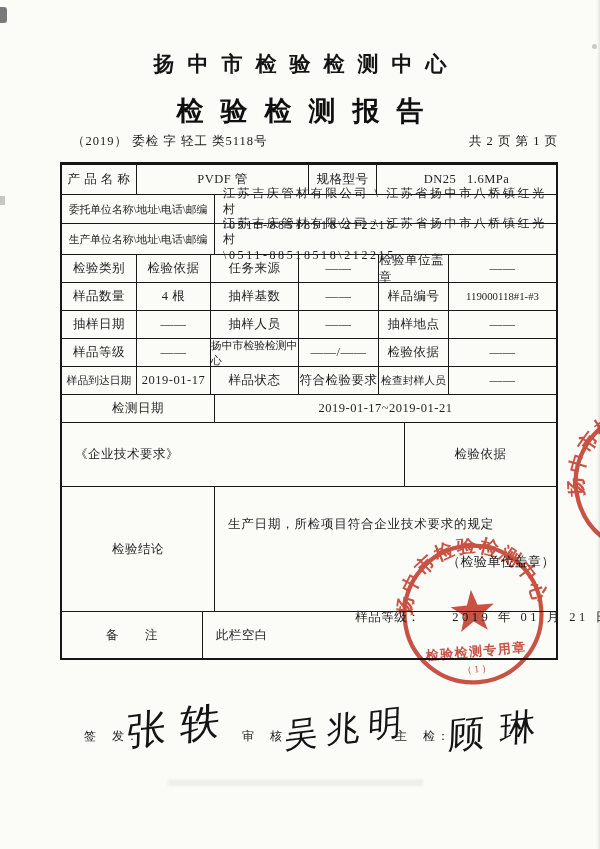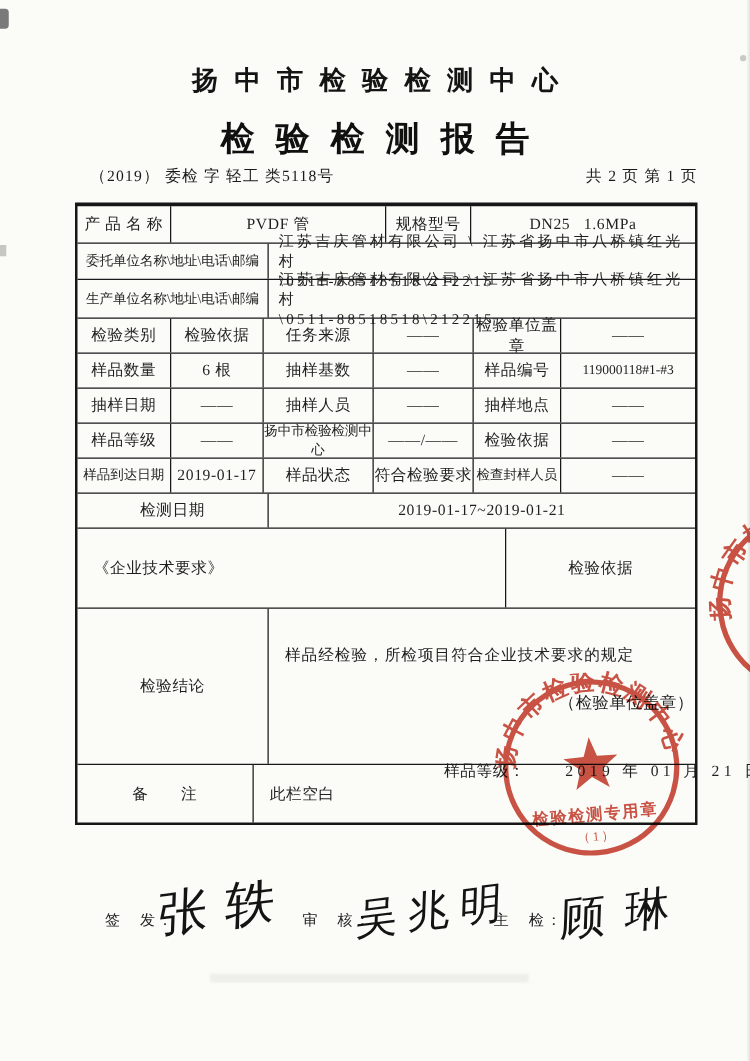--- a/index.html
+++ b/index.html
@@ -19,21 +19,21 @@
   .docline{position:absolute;left:72px;right:42px;top:133px;display:flex;
     justify-content:space-between;font-size:12.5px;letter-spacing:1px;color:#1a1a1a;}
 
   
   .rt{position:absolute;left:60px;top:162px;width:494px;
     border:2px solid #161616;border-top-width:3.5px;box-sizing:content-box;}
   .trow{display:flex;border-top:1.6px solid #181818;}
   .trow:first-child{border-top:none;}
   .tc{border-left:1.6px solid #181818;box-sizing:border-box;
     display:flex;align-items:center;justify-content:center;
-    font-size:12.5px;line-height:1.3;text-align:center;white-space:pre-wrap;
+    font-size:12.5px;line-height:1.3;white-space:pre-wrap;
     letter-spacing:.5px;font-weight:500;}
   .tc:first-child{border-left:none;}
   .tc.small{font-size:10.8px;letter-spacing:0;}
   .tc.left{justify-content:flex-start;text-align:left;padding-left:13px;}
   .tc.addr{justify-content:flex-start;text-align:left;letter-spacing:2.6px;
     font-size:12px;padding:2px 2px 2px 8px;line-height:1.35;}
   .tc.concl{position:relative;display:block;}
   .concl-text{position:absolute;left:13px;top:29px;font-size:12.5px;letter-spacing:.8px;}
   .seal-note{position:absolute;right:1px;top:67px;font-size:13px;letter-spacing:.5px;}
   .sign-row{position:absolute;left:104px;top:106px;font-size:12.5px;white-space:pre;}
@@ -110,21 +110,21 @@
       <div class="tc" style="width:74px">检验类别</div>
       <div class="tc" style="width:74px">检验依据</div>
       <div class="tc" style="width:88px">任务来源</div>
       <div class="tc" style="width:80px">——</div>
       <div class="tc" style="width:70px">检验单位盖章</div>
       <div class="tc" style="width:108px">——</div>
     </div>
 
     <div class="trow" style="height:27px">
       <div class="tc" style="width:74px">样品数量</div>
-      <div class="tc" style="width:74px">6 根</div>
+      <div class="tc" style="width:74px">4 根</div>
       <div class="tc" style="width:88px">抽样基数</div>
       <div class="tc" style="width:80px">——</div>
       <div class="tc" style="width:70px">样品编号</div>
       <div class="tc small" style="width:108px">119000118#1-#3</div>
     </div>
 
     <div class="trow" style="height:27px">
       <div class="tc" style="width:74px">抽样日期</div>
       <div class="tc" style="width:74px">——</div>
       <div class="tc" style="width:88px">抽样人员</div>
@@ -157,21 +157,21 @@
     </div>
 
     <div class="trow" style="height:63px">
       <div class="tc left" style="width:342px">《企业技术要求》</div>
       <div class="tc" style="width:152px">检验依据</div>
     </div>
 
     <div class="trow" style="height:124px">
       <div class="tc" style="width:152px">检验结论</div>
       <div class="tc concl" style="width:342px">
-        <div class="concl-text">样品经检验，所检项目符合企业技术要求的规定</div>
+        <div class="concl-text">生产日期，所检项目符合企业技术要求的规定</div>
         <div class="seal-note">（检验单位盖章）</div>
         <div class="sign-row">
           <span>样品等级：</span><span class="sdate">2019 年 01 月 21 日</span>
         </div>
       </div>
     </div>
 
     <div class="trow" style="height:46px">
       <div class="tc" style="width:152px">备　　注</div>
       <div class="tc left" style="width:384px">此栏空白</div>

